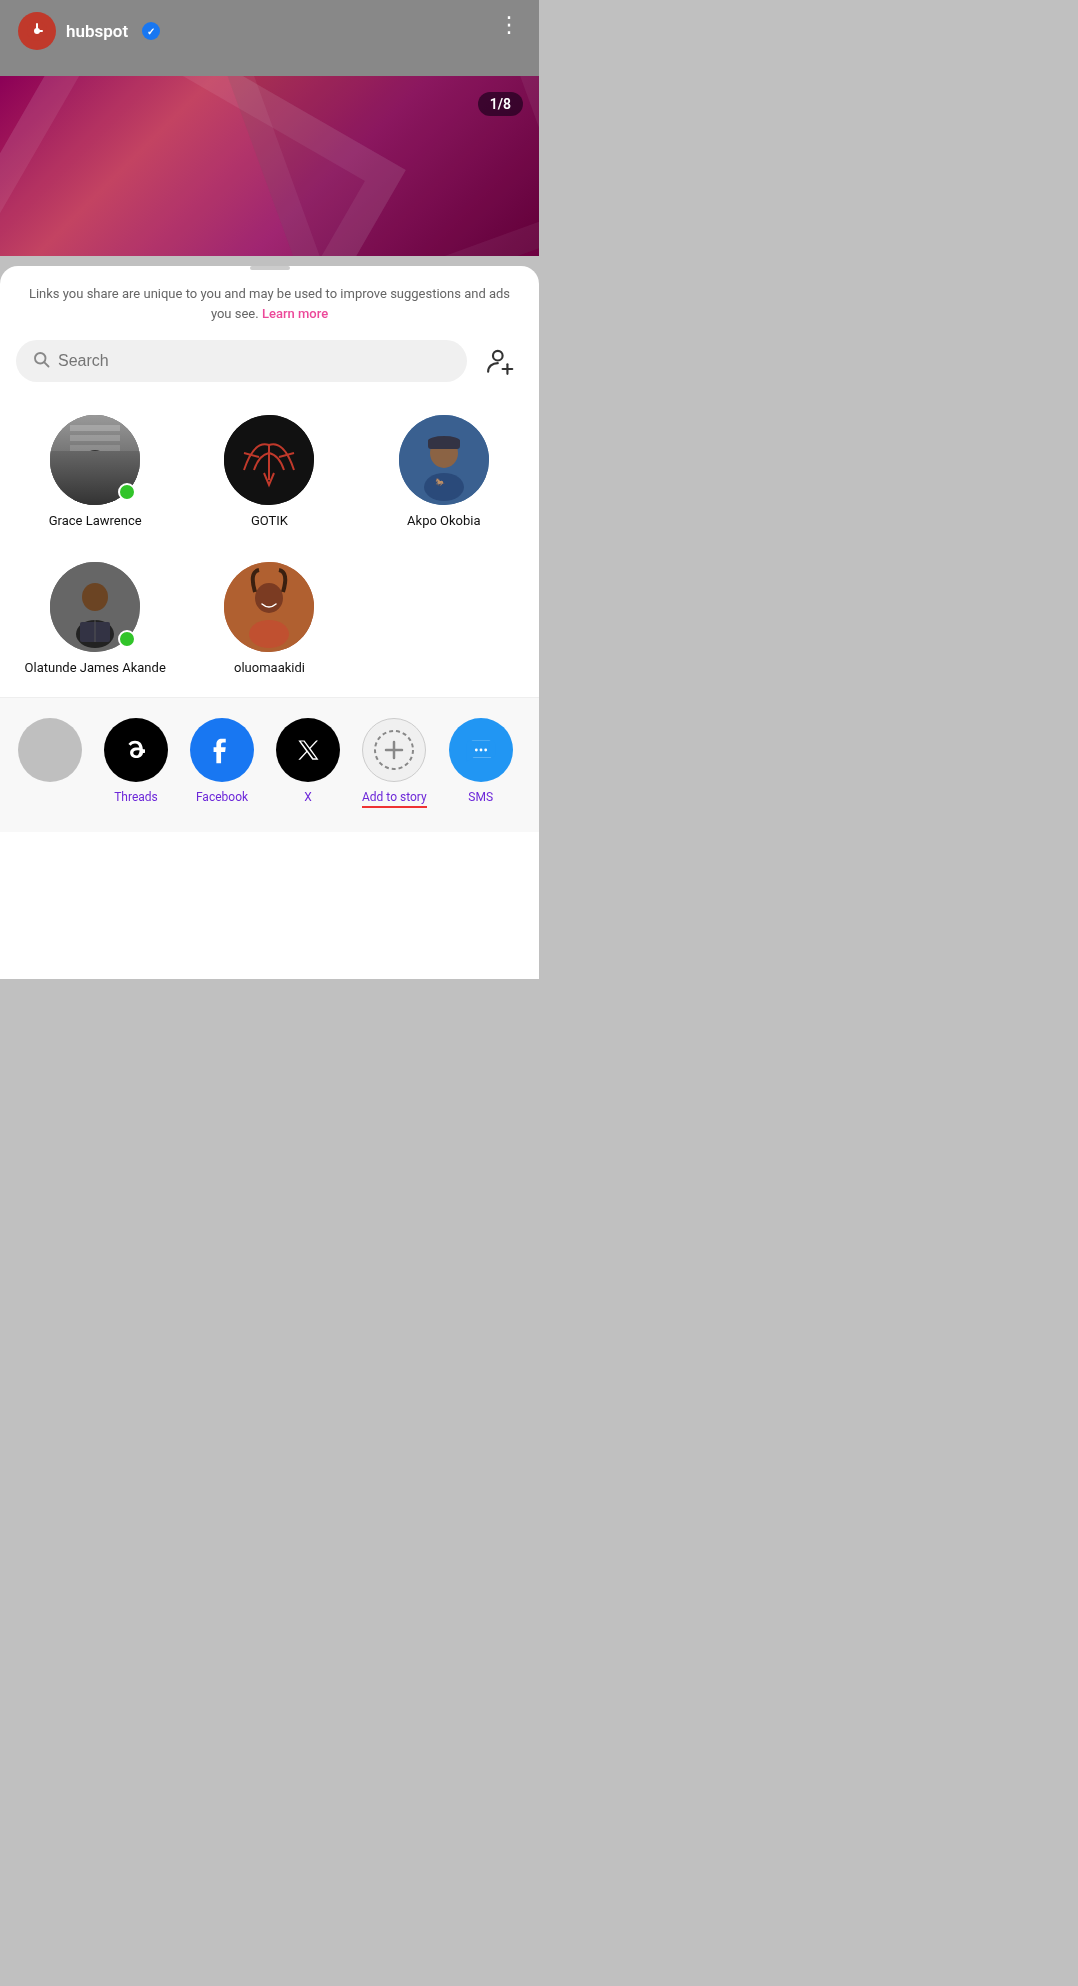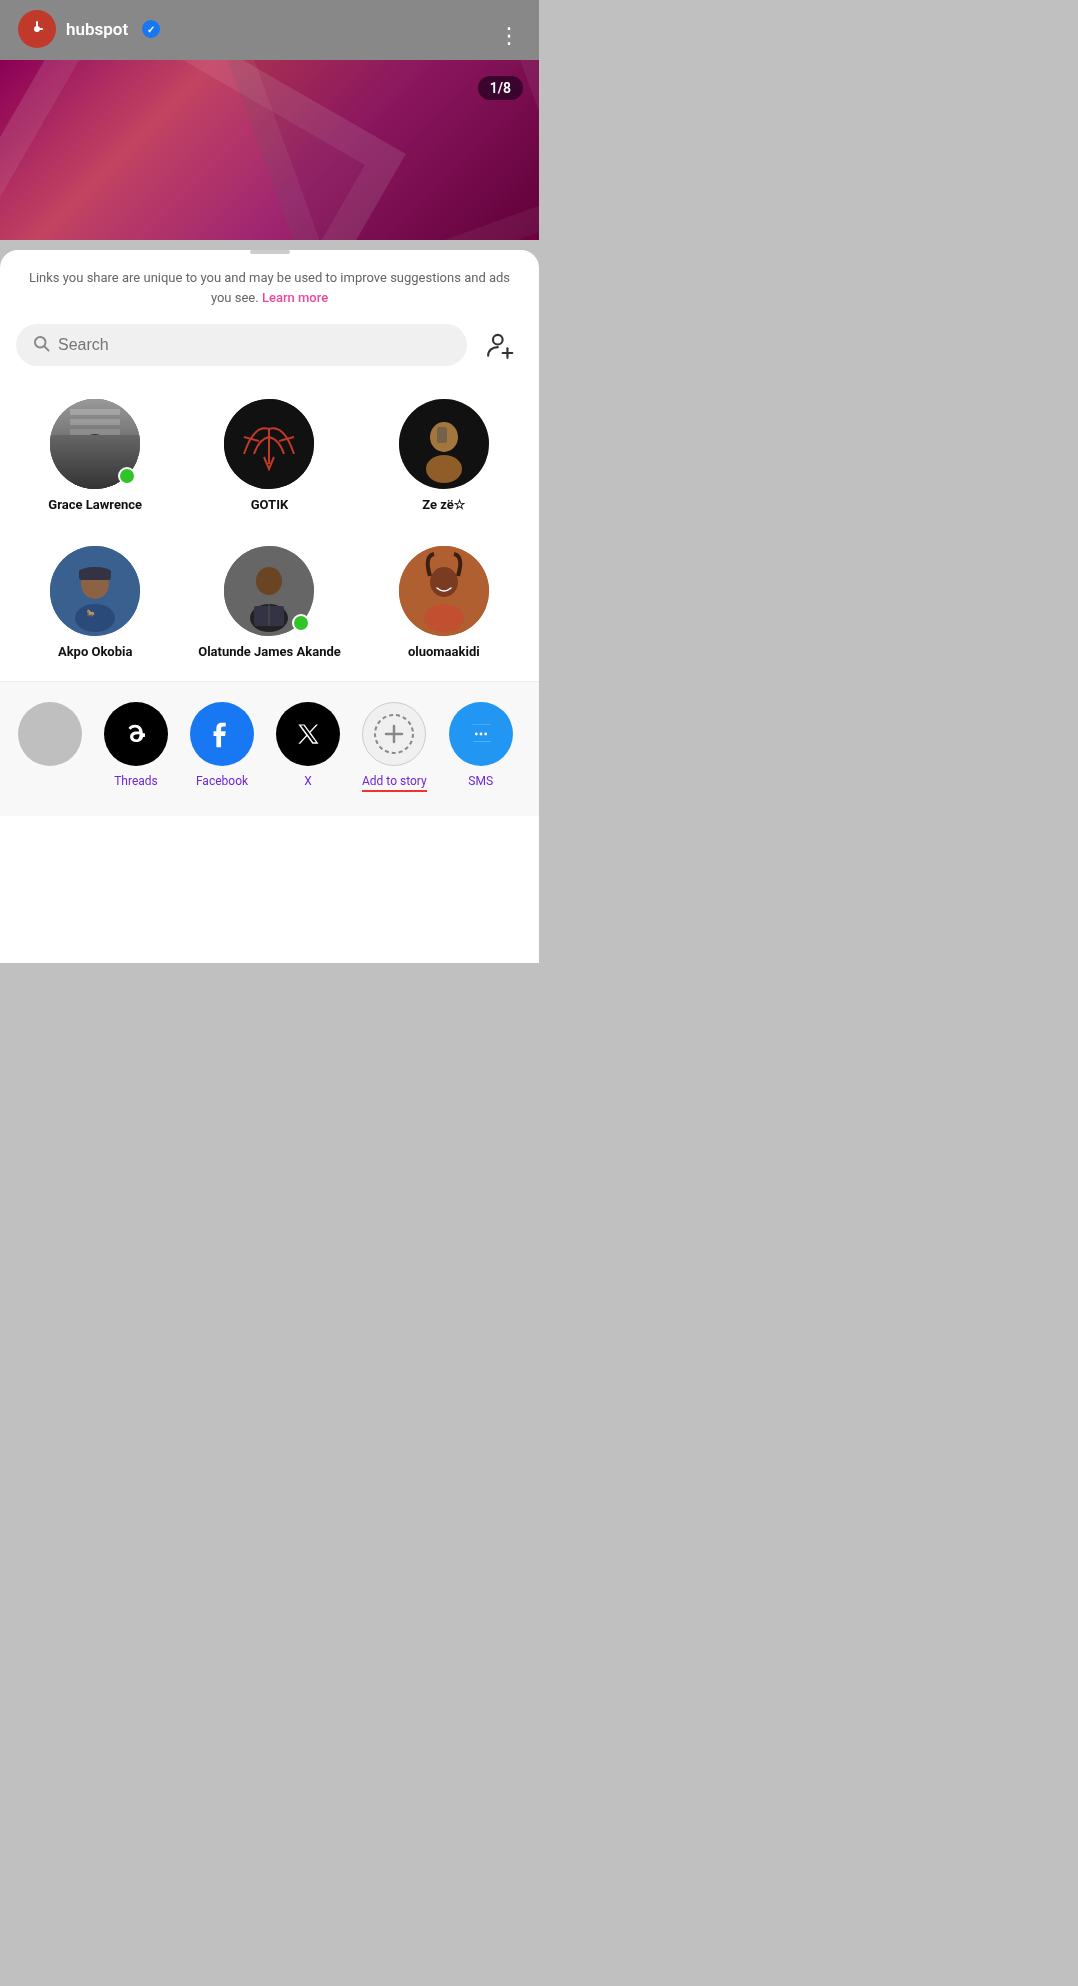--- a/index.html
+++ b/index.html
@@ -9,24 +9,24 @@
       background: #c0c0c0;
       width: 539px;
       min-height: 993px;
       overflow-x: hidden;
     }
 
     
     .top-bar {
       background: #888;
       display: flex;
-      align-items: flex-end;
+      align-items: flex-start;
       justify-content: space-between;
       padding: 12px 18px;
-      height: 60px;
+      height: 76px;
     }
     .top-bar-left {
       display: flex;
       align-items: center;
       gap: 10px;
     }
     .avatar-circle {
       width: 38px;
       height: 38px;
       border-radius: 50%;
@@ -212,21 +212,21 @@
       width: 18px;
       height: 18px;
       background: #31c429;
       border-radius: 50%;
       border: 2.5px solid #fff;
     }
     .contact-name {
       font-size: 13px;
       color: #111;
       text-align: center;
-      font-weight: 700;
+      font-weight: 400;
       line-height: 1.3;
     }
 
     
     .share-row-container {
       background: #f8f8f8;
       border-top: 1px solid #eee;
       padding: 16px 0 20px;
       overflow-x: auto;
     }
@@ -370,34 +370,20 @@
               <path d="M35 42 L20 38"></path>
               <path d="M55 42 L70 38"></path>
               <path d="M40 58 L45 70 L50 58"></path>
             </g>
           </svg>
         </div>
       </div>
       <span class="contact-name">GOTIK</span>
     </div>
 
-    <div class="contact-item">
-      <div class="contact-avatar-wrapper">
-        <div class="contact-avatar av-zeze">
-          <svg viewBox="0 0 90 90" width="90" height="90">
-            <rect width="90" height="90" fill="#111"></rect>
-
-            <ellipse cx="45" cy="38" rx="14" ry="15" fill="#c8904a" opacity="0.8"></ellipse>
-            <ellipse cx="45" cy="70" rx="18" ry="14" fill="#b07030" opacity="0.8"></ellipse>
-            <rect x="38" y="28" width="10" height="16" rx="2" fill="#555" opacity="0.6"></rect>
-          </svg>
-        </div>
-      </div>
-      <span class="contact-name">Ze zë☆</span>
-    </div>
 
     <div class="contact-item">
       <div class="contact-avatar-wrapper">
         <div class="contact-avatar av-akpo">
           <svg viewBox="0 0 90 90" width="90" height="90">
             <rect width="90" height="90" fill="#3a6090"></rect>
 
             <ellipse cx="45" cy="38" rx="14" ry="15" fill="#8B6344"></ellipse>
 
             <ellipse cx="45" cy="26" rx="16" ry="5" fill="#334"></ellipse>

